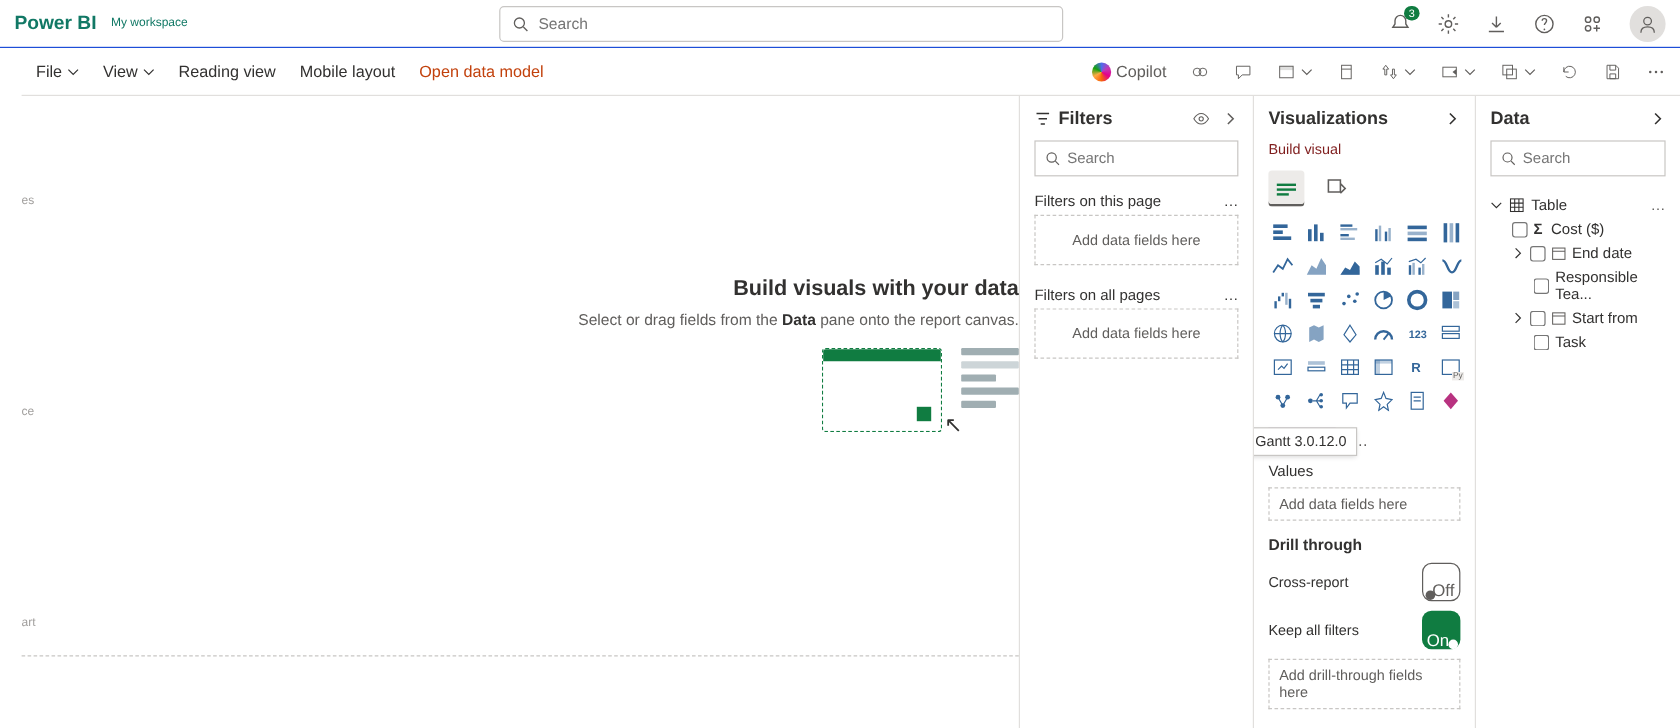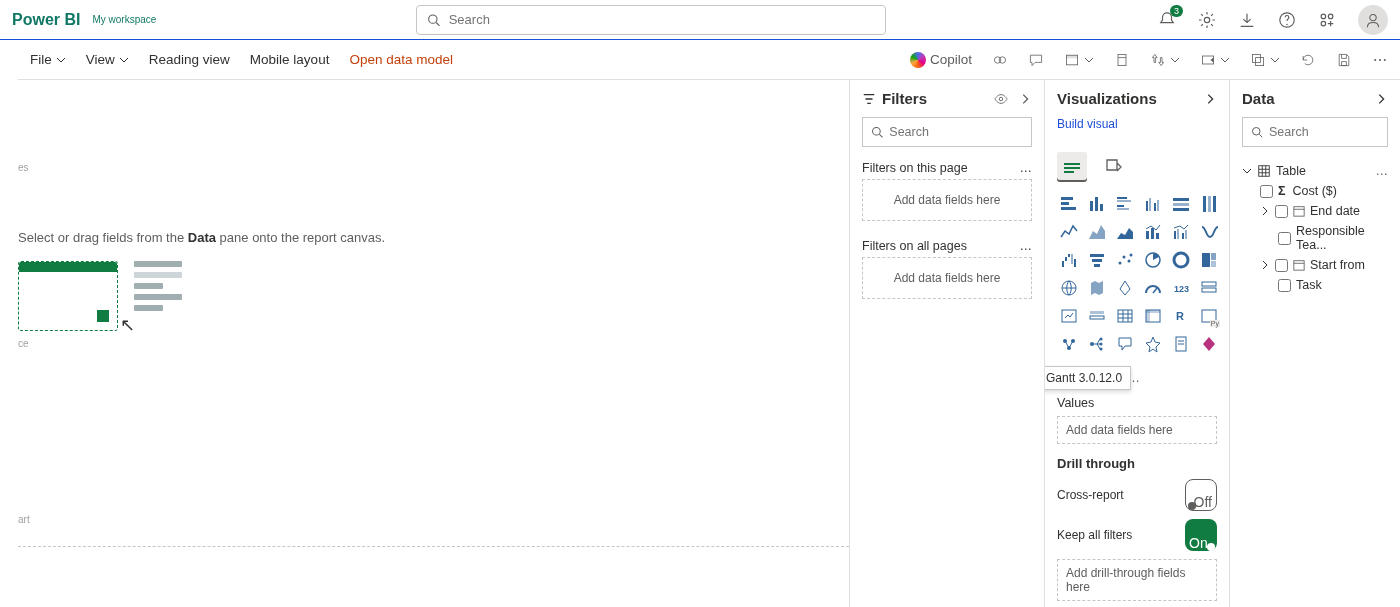--- a/index.html
+++ b/index.html
@@ -21,21 +21,21 @@
 .cmdbar { display: flex; align-items: center; height: 40px; padding: 0 12px; border-bottom: 1px solid #e1dfdd; margin-left: 18px; gap: 20px; font-size: 13.5px; color: #323130; }
 .cmdbar .item { display: flex; align-items: center; gap: 4px; cursor: pointer; }
 .cmdbar .item.disabled { color: #c2410c; cursor: default; }
 .cmdbar-right { margin-left: auto; display: flex; align-items: center; gap: 20px; color: #605e5c; }
 .cmdbar-right .cicon { width: 16px; height: 16px; cursor: pointer; }
 .copilot { display: flex; align-items: center; gap: 6px; }
 .copilot-icon { width: 16px; height: 16px; border-radius: 50%; background: conic-gradient(#4f6bed,#c239b3,#e3008c,#f7630c,#ffaa44,#13a10e,#4f6bed); }
 
 
 .main { display: flex; height: calc(607px - 80px); margin-left: 18px; }
-.canvas { flex: 1; position: relative; border-right: 1px solid #e1dfdd; display: flex; flex-direction: column; align-items: flex-start; justify-content: flex-start; padding-top: 150px; }
+.canvas { flex: 1; position: relative; border-right: 1px solid #e1dfdd; display: flex; flex-direction: column; align-items: flex-end; justify-content: flex-start; padding-top: 150px; }
 .canvas .title { font-size: 18px; font-weight: 600; margin-bottom: 8px; }
 .canvas .sub { font-size: 13px; color: #605e5c; }
 .canvas .sub b { color: #323130; font-weight: 600; }
 .illus { margin-top: 16px; display: flex; gap: 16px; align-items: flex-start; }
 .illus-box { width: 100px; height: 70px; border: 1px dashed #107c41; border-radius: 3px; position: relative; background: #fff; }
 .illus-box .bar { height: 10px; background: #107c41; border-radius: 2px 2px 0 0; width: 100%; }
 .illus-box .check { position: absolute; right: 8px; bottom: 8px; width: 12px; height: 12px; background: #107c41; }
 .illus-cursor { position: absolute; right: -18px; bottom: -6px; font-size: 18px; }
 .illus-list { width: 48px; }
 .illus-list .row { height: 6px; background: #a0aeb2; margin-bottom: 5px; border-radius: 1px; }
@@ -53,21 +53,21 @@
 .panel-head .icons { display: flex; gap: 10px; color: #605e5c; }
 .panel-head svg { width: 14px; height: 14px; }
 .search-box { display: flex; align-items: center; border: 1px solid #c8c6c4; height: 30px; padding: 0 8px; margin-bottom: 14px; }
 .search-box svg { width: 14px; height: 14px; color: #605e5c; }
 .search-box input { border: 0; outline: 0; margin-left: 6px; width: 100%; font-size: 12.5px; }
 
 .filt-section { font-size: 12.5px; color: #323130; margin-bottom: 4px; display: flex; justify-content: space-between; align-items: center; text-align: center; }
 .filt-drop { border: 1px dashed #c8c6c4; height: 42px; display: flex; align-items: center; justify-content: center; color: #605e5c; font-size: 12px; margin-bottom: 18px; }
 
 
-.viz-sub { font-size: 12px; color: #1d4ed8; margin-bottom: 21px; }
+.viz-sub { font-size: 12px; color: #7f1d1d; margin-bottom: 11px; }
 .viz-tabs { display: flex; gap: 12px; margin-bottom: 10px; }
 .viz-tab { width: 30px; height: 30px; display: flex; align-items: center; justify-content: center; border-radius: 3px; cursor: pointer; }
 .viz-tab.active { background: #edebe9; box-shadow: inset 0 -2px 0 #605e5c; }
 .viz-grid { display: grid; grid-template-columns: repeat(6, 24px); gap: 4px 4px; margin-bottom: 10px; }
 .vicon { width: 24px; height: 24px; display: flex; align-items: center; justify-content: center; cursor: pointer; color: #33669a; position: relative; }
 .vicon svg { width: 18px; height: 18px; }
 .vicon .py { position: absolute; right: 1px; bottom: 1px; font-size: 7px; background: #edebe9; color: #605e5c; padding: 0 1px; }
 .tooltip { position: absolute; background: #fff; border: 1px solid #c8c6c4; padding: 4px 8px; font-size: 12px; box-shadow: 0 2px 4px rgba(0,0,0,.15); white-space: nowrap; z-index: 10; }
 .gantt-sel { border: 2px solid #7b3fa0; width: 56px; height: 36px; display: flex; align-items: center; justify-content: center; margin-bottom: 10px; }
 .gantt-sel .mini { display: flex; flex-direction: column; gap: 2px; }
@@ -224,20 +224,21 @@
 </div>
 
 <div class="main">
 
   <div class="canvas">
     <div class="left-crumbs">
         <span>es</span>
         <span>ce</span>
         <span>art</span>
       </div>
+    <div class="title">Build visuals with your data</div>
     <div class="sub">
       <span>Select or drag fields from the </span><b>Data</b><span> pane onto the report canvas.</span>
     </div>
     <div class="illus">
       <div class="illus-box">
           <div class="bar"></div>
           <div class="check"></div>
           <span class="illus-cursor">↖</span>
         </div>
       <div class="illus-list">

